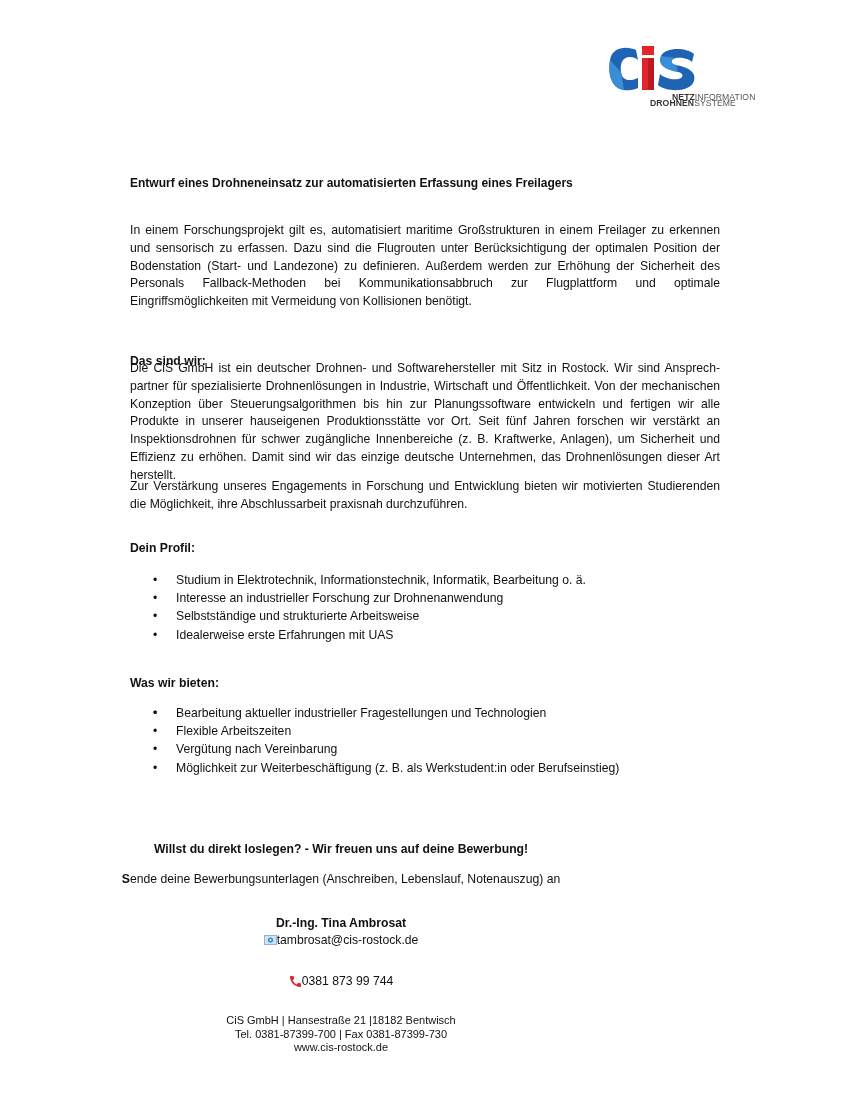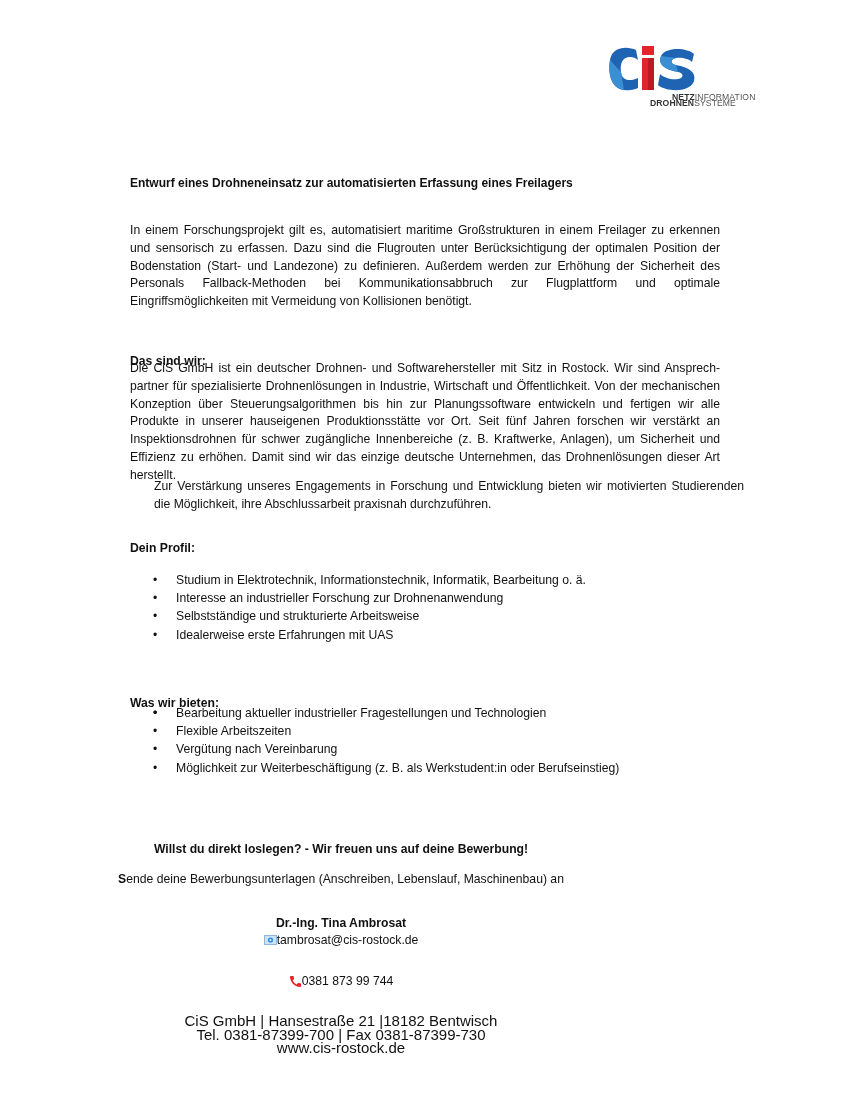--- a/index.html
+++ b/index.html
@@ -13,37 +13,37 @@
   .logo .sub b { color: #333; font-weight: bold; }
   .logo .l1 { position: absolute; left: 0; top: 54px; }
   .logo .l2 { position: absolute; left: 22px; top: 48px; }
 
   .title { position: absolute; left: 130px; top: 176px; font-size: 12px; font-weight: bold; }
   .para { position: absolute; left: 130px; width: 590px; line-height: 17.8px; text-align: justify; hyphens: manual; }
   .p1 { top: 222px; }
   .h { position: absolute; left: 130px; font-weight: bold; }
   .h-wir { top: 332px; margin-top: 22px; }
   .p2 { top: 360px; }
-  .p3 { top: 478px; margin-left: 24px; }
+  .p3 { top: 478px; }
   .h-profil { top: 541px; }
   ul.blist { position: absolute; left: 130px; margin: 0; padding: 0; list-style: none; }
   ul.blist li { position: relative; padding-left: 46px; line-height: 18.2px; }
   ul.blist li .dot { position: absolute; left: 23px; top: 0; }
   .l-profil { top: 571px; }
-  .h-bieten { top: 676px; margin-top: 20px; }
+  .h-bieten { top: 676px; }
   .l-bieten { top: 704px; }
   .center { position: absolute; left: 0; width: 682px; text-align: center; }
   .cta { top: 842px; font-weight: bold; }
   .send { top: 872px; }
   .send b { font-weight: bold; }
   .contact-name { top: 916px; font-weight: bold; }
   .contact-line { display: inline-flex; align-items: center; }
   .email { top: 933px; }
   .phone { top: 950px; margin-top: 24px; }
-  .footer { top: 1014px; font-size: 15px; line-height: 13.6px; }
+  .footer { top: 1014px; font-size: 11px; line-height: 13.6px; }
 </style>
 </head>
 <body>
 
 <div class="logo">
   <svg width="92" height="50" viewBox="0 0 92 50">
 
     <path d="M30 6 C22 2 6 2 4 16 C2 28 4 44 18 46 C24 47 30 45 32 44 L32 34 C26 37 16 38 15 28 C14 20 16 13 24 13 C27 13 30 14 32 16 Z" fill="#1f63b3"></path>
     <path d="M4 16 C2 28 4 44 18 46 L15 28 Z" fill="#3a8ed4"></path>
 
@@ -77,21 +77,21 @@
 <div class="h h-bieten">Was wir bieten:</div>
 <ul class="blist l-bieten">
   <li><span class="dot">•</span></li>
   <li><span class="dot">•</span><span>Bearbeitung aktueller industrieller Fragestellungen und Technologien</span></li>
   <li><span class="dot">•</span><span>Flexible Arbeitszeiten</span></li>
   <li><span class="dot">•</span><span>Vergütung nach Vereinbarung</span></li>
   <li><span class="dot">•</span><span>Möglichkeit zur Weiterbeschäftigung (z. B. als Werkstudent:in oder Berufseinstieg)</span></li>
 </ul>
 
 <div class="center cta">Willst du direkt loslegen? - Wir freuen uns auf deine Bewerbung!</div>
-<div class="center send"><b>S</b><span>ende deine Bewerbungsunterlagen (Anschreiben, Lebenslauf, Maschinenbau) an</span></div>
+<div class="center send"><b>S</b><span>ende deine Bewerbungsunterlagen (Anschreiben, Lebenslauf, Notenauszug) an</span></div>
 
 <div class="center contact-name">Dr.-Ing. Tina Ambrosat</div>
 <div class="center email">
   <span class="contact-line">
     <svg width="13" height="10" viewBox="0 0 13 10">
       <rect x="0.5" y="0.5" width="12" height="9" fill="#cfe3f5" stroke="#8fb5da"></rect>
       <circle cx="6.5" cy="5" r="2.6" fill="#2e8fd8"></circle>
       <circle cx="6.5" cy="5" r="1" fill="#e8f3fc"></circle>
     </svg>
     <a style="color:#111;text-decoration:none;">tambrosat@cis-rostock.de</a>

